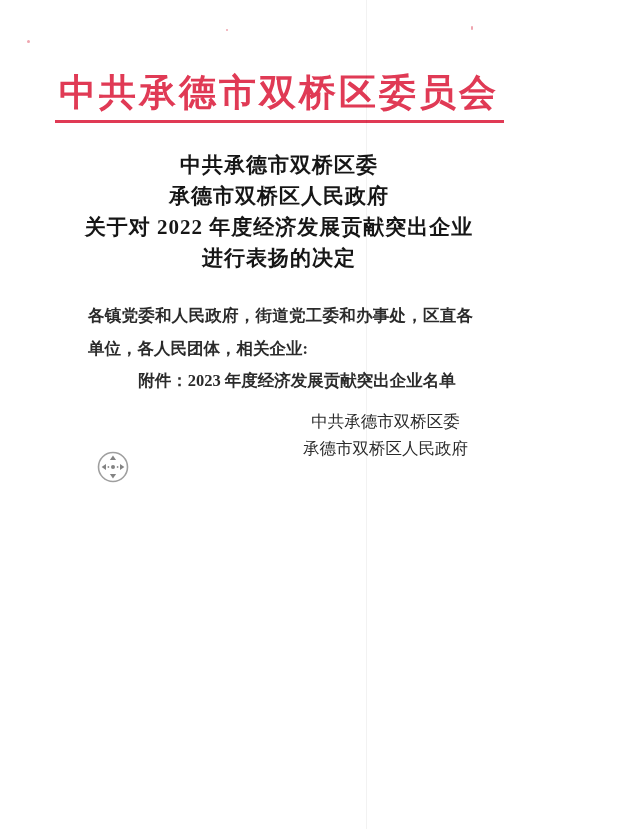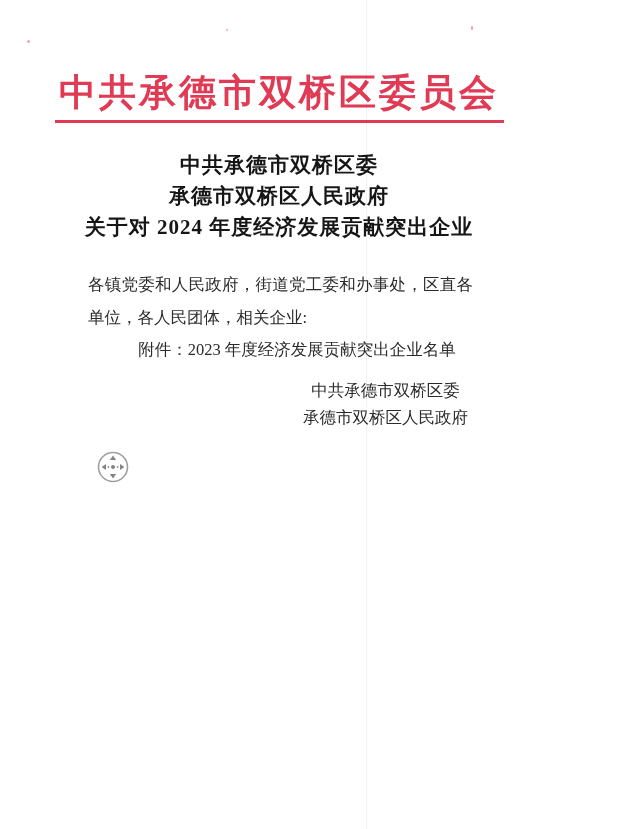--- a/index.html
+++ b/index.html
@@ -66,20 +66,21 @@
     letter-spacing: 1px;
     color: #161616;
   }
 
   .body-text {
     margin: 26px 85px 0 88px;
     font-size: 16.5px;
     line-height: 32.6px;
     text-align: justify;
     color: #2b2b2b;
+    font-weight: bold;
   }
   .body-text p { margin: 0; }
   .indent { text-indent: 2em; }
   .attachment { margin-top: 16px; text-align: center; }
 
   .signature {
     margin: 10px 90px 0 auto;
     width: max-content;
     text-align: center;
     font-size: 16.5px;
@@ -108,21 +109,22 @@
   <div class="speckle s1"></div>
   <div class="speckle s2"></div>
   <div class="speckle s3"></div>
 
   <div class="letterhead">中共承德市双桥区委员会</div>
   <div class="letterhead-rule"></div>
 
   <div class="doc-title">
     <div>中共承德市双桥区委</div>
     <div>承德市双桥区人民政府</div>
-    <div>关于对 2024 年度经济发展贡献突出企业</div>
+    <div>关于对 2022 年度经济发展贡献突出企业</div>
+    <div>进行表扬的决定</div>
   </div>
 
   <div class="body-text">
     <p>各镇党委和人民政府，街道党工委和办事处，区直各单位，各人民团体，相关企业:</p>
     <p class="indent attachment">附件：2023 年度经济发展贡献突出企业名单</p>
   </div>
 
   <div class="signature">
     <div>中共承德市双桥区委</div>
     <div>承德市双桥区人民政府</div>

